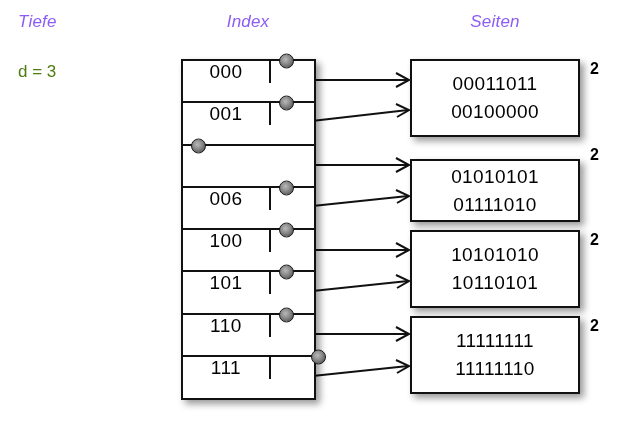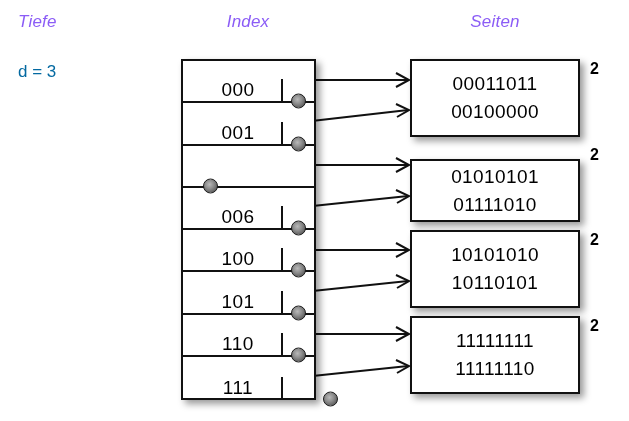--- a/index.html
+++ b/index.html
@@ -32,21 +32,21 @@
   }
   #heading-tiefe { left: 18px; top: 12px; }
   #heading-index { left: 180px; top: 12px; width: 136px; text-align: center; }
   #heading-seiten { left: 410px; top: 12px; width: 170px; text-align: center; }
 
   #depth-label {
     position: absolute;
     left: 18px;
     top: 62px;
     font-size: 17px;
-    color: #0369a1;
+    color: #4d7c0f;
     white-space: nowrap;
   }
 
   
   #index-table {
     position: absolute;
     left: 181px;
     top: 59px;
     width: 135px;
     height: 341px;
@@ -55,22 +55,21 @@
     background: #ffffff;
     box-shadow: 4px 4px 7px rgba(0,0,0,0.40);
     z-index: 3;
   }
   .index-row {
     position: relative;
     height: 42.25px;
     box-sizing: border-box;
     border-bottom: 2px solid #111111;
     display: flex;
-    align-items: flex-end;
-    padding-left: 12px;
+    align-items: flex-start;
   }
   .index-row:last-child { border-bottom: none; gap: 32px; }
 
   .index-key {
     flex: 0 0 88px;
     display: flex;
     align-items: center;
     justify-content: center;
     font-size: 19px;
     color: #000000;

